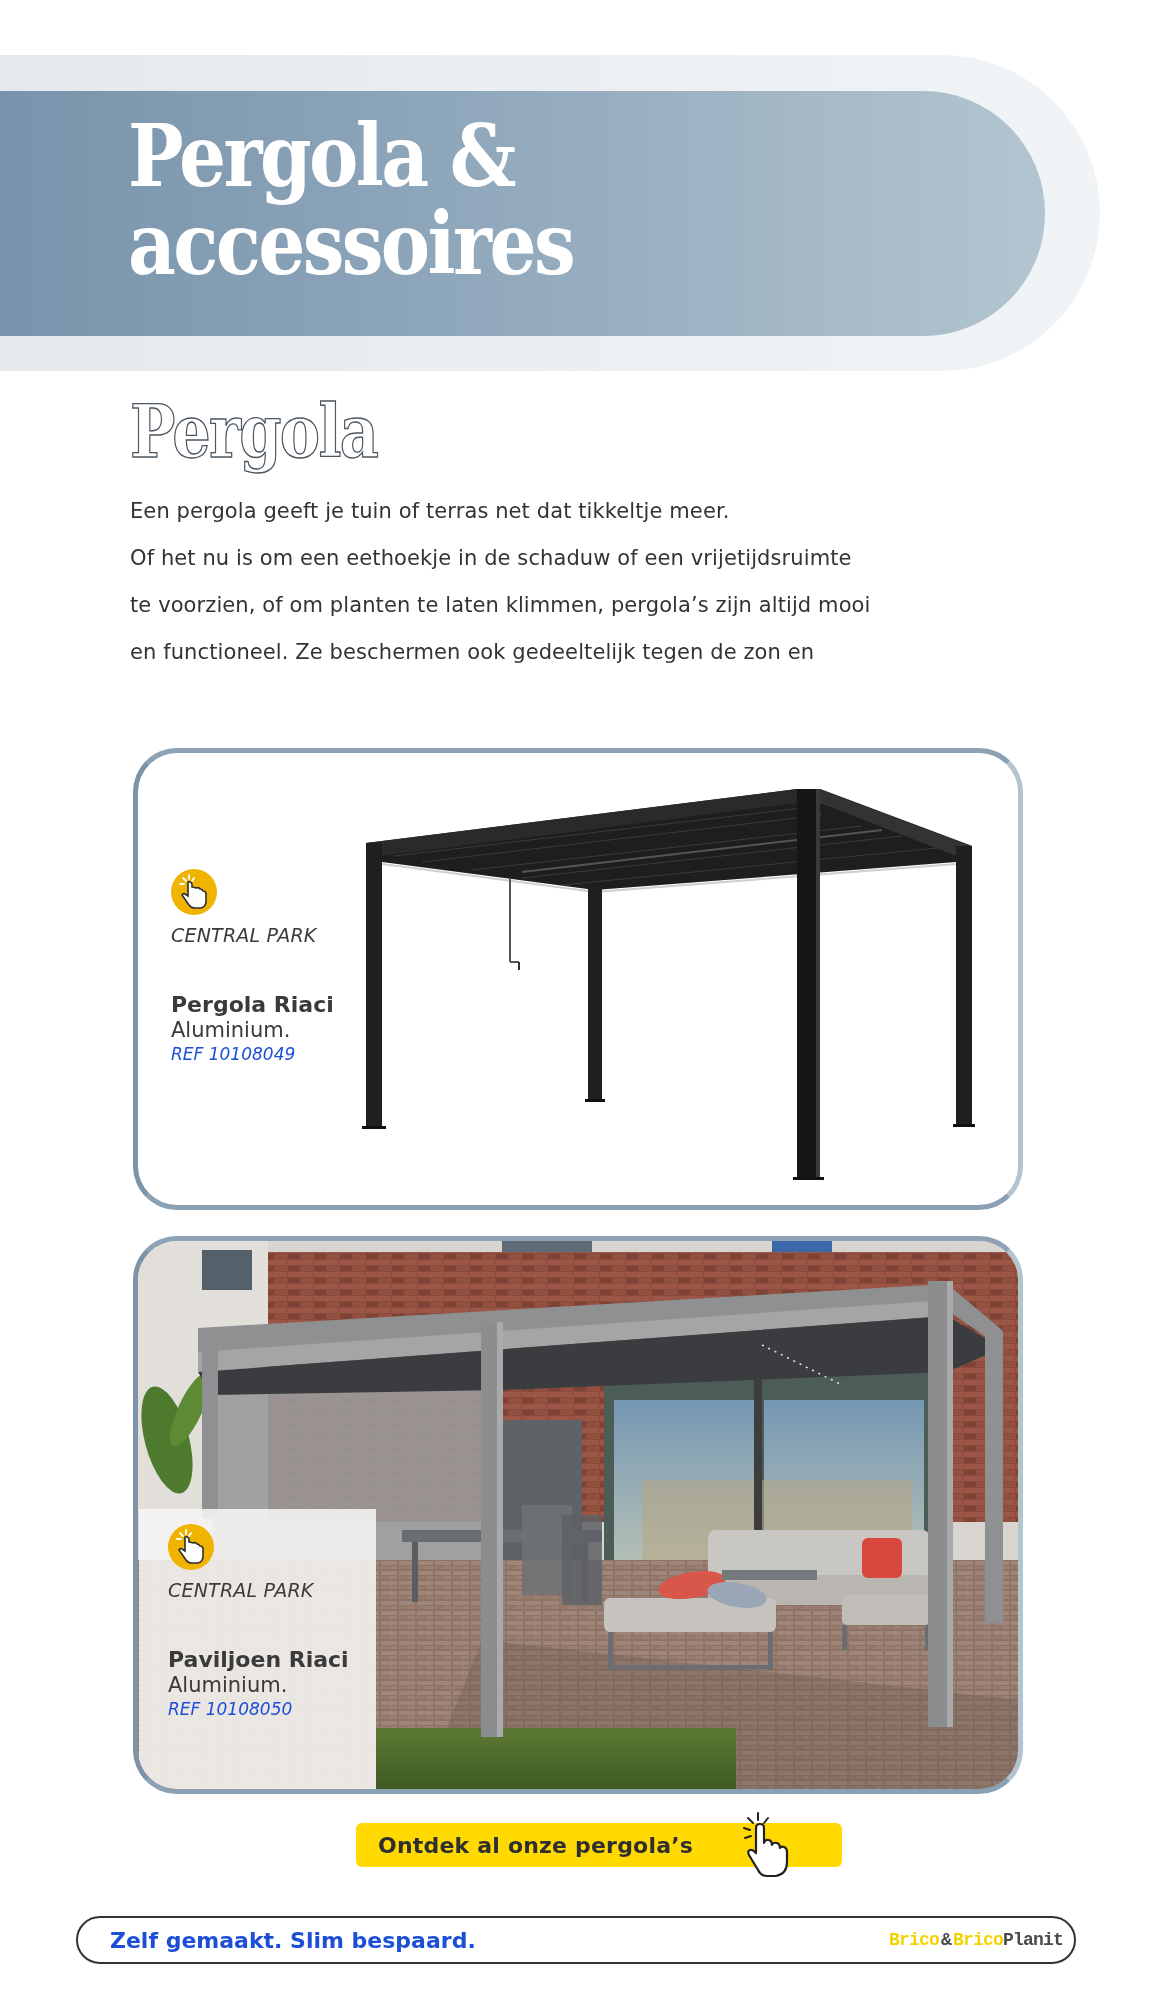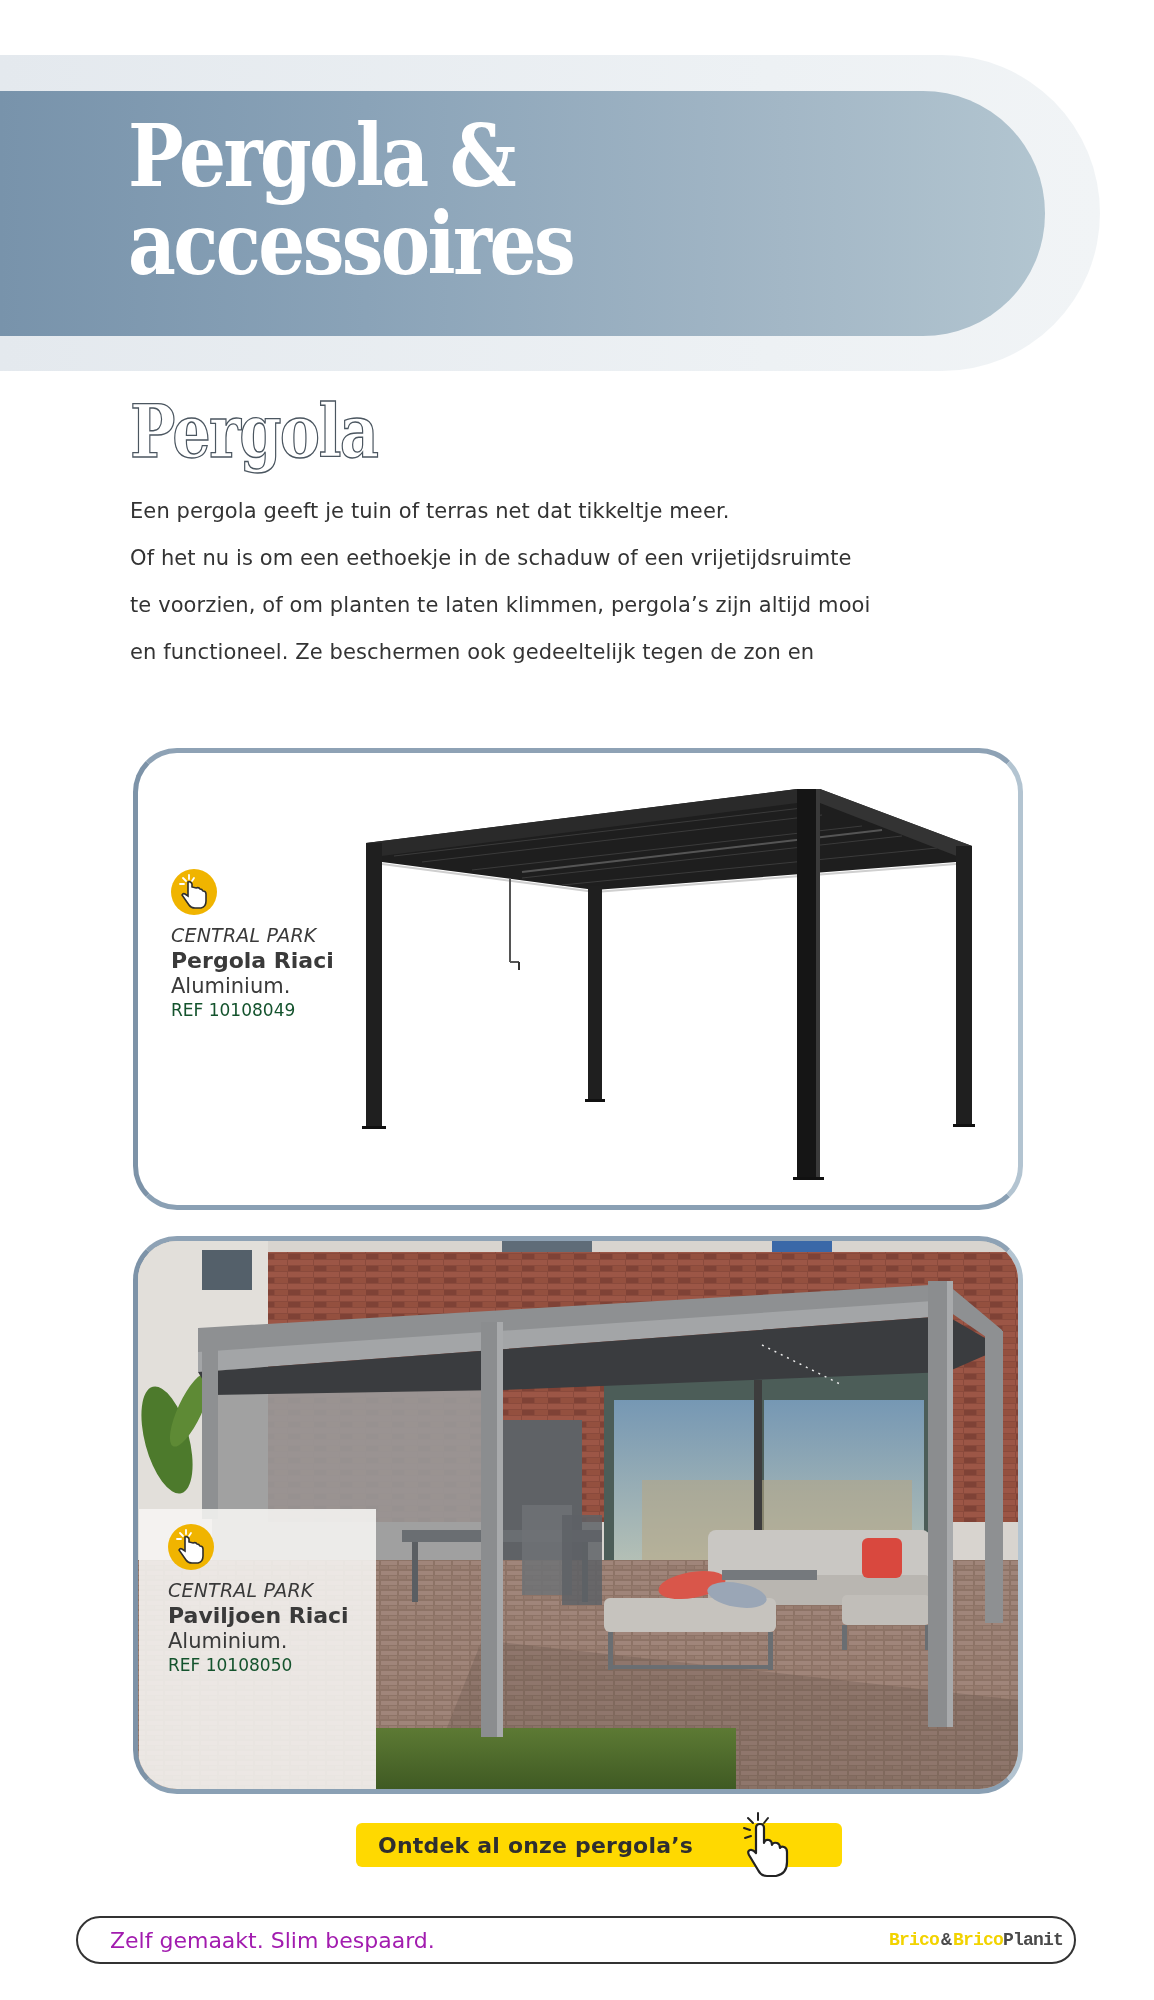--- a/index.html
+++ b/index.html
@@ -61,23 +61,23 @@
   .card-1 .product-info { left: 33px; top: 116px; }
   .card-2 .product-info { left: 30px; top: 283px; }
 
   .tap-badge {
     width: 46px; height: 46px; border-radius: 50%;
     background: #f0b400; position: relative; margin-bottom: 8px;
   }
   .tap-badge svg { position: absolute; left: 6px; top: 5px; }
 
   .brand { font-style: italic; font-size: 19px; line-height: 24px; color: #3a3a3a; letter-spacing: 0.2px; }
-  .pname { font-weight: bold; font-size: 22px; line-height: 27px; color: #3a3a3a; }
+  .pname { font-weight: bold; font-size: 22px; line-height: 27px; color: #3a3a3a; margin-top: 44px; }
   .material { font-size: 21px; line-height: 24px; color: #3a3a3a; }
-  .ref { font-size: 17px; line-height: 25px; color: #14532d; }
+  .ref { font-style: italic; font-size: 17px; line-height: 25px; color: #1d4ed8; }
 
   .card-2 .overlay {
     position: absolute; left: 1px; top: 268px; width: 237px; height: 290px;
     background: rgba(246,245,242,0.88); z-index: 2;
   }
 
   
   .cta {
     position: absolute; left: 356px; top: 1823px; width: 486px; height: 44px;
     background: #ffd900; border-radius: 6px;
@@ -87,21 +87,21 @@
   }
   .cta-hand { position: absolute; left: 736px; top: 1810px; }
 
   
   .footer {
     position: absolute; left: 76px; top: 1916px; width: 1000px; height: 48px;
     border: 2px solid #333333; border-radius: 24px; background: #ffffff;
   }
   .slogan {
     position: absolute; left: 32px; top: 9px;
-    font-weight: normal; font-size: 22px; line-height: 28px; color: #a21caf;
+    font-weight: bold; font-size: 22px; line-height: 28px; color: #1d4ed8;
   }
   .logo {
     position: absolute; right: 11px; top: 7px;
     font-family: Liberation Mono, monospace; font-weight: bold;
     font-size: 18px; line-height: 30px; letter-spacing: -0.8px;
   }
   .logo .y { color: #f2d300; }
   .logo .g { color: #4a4a4a; }
   .logo .amp { color: #4a4a4a; margin: 0 2px; }
 </style>

